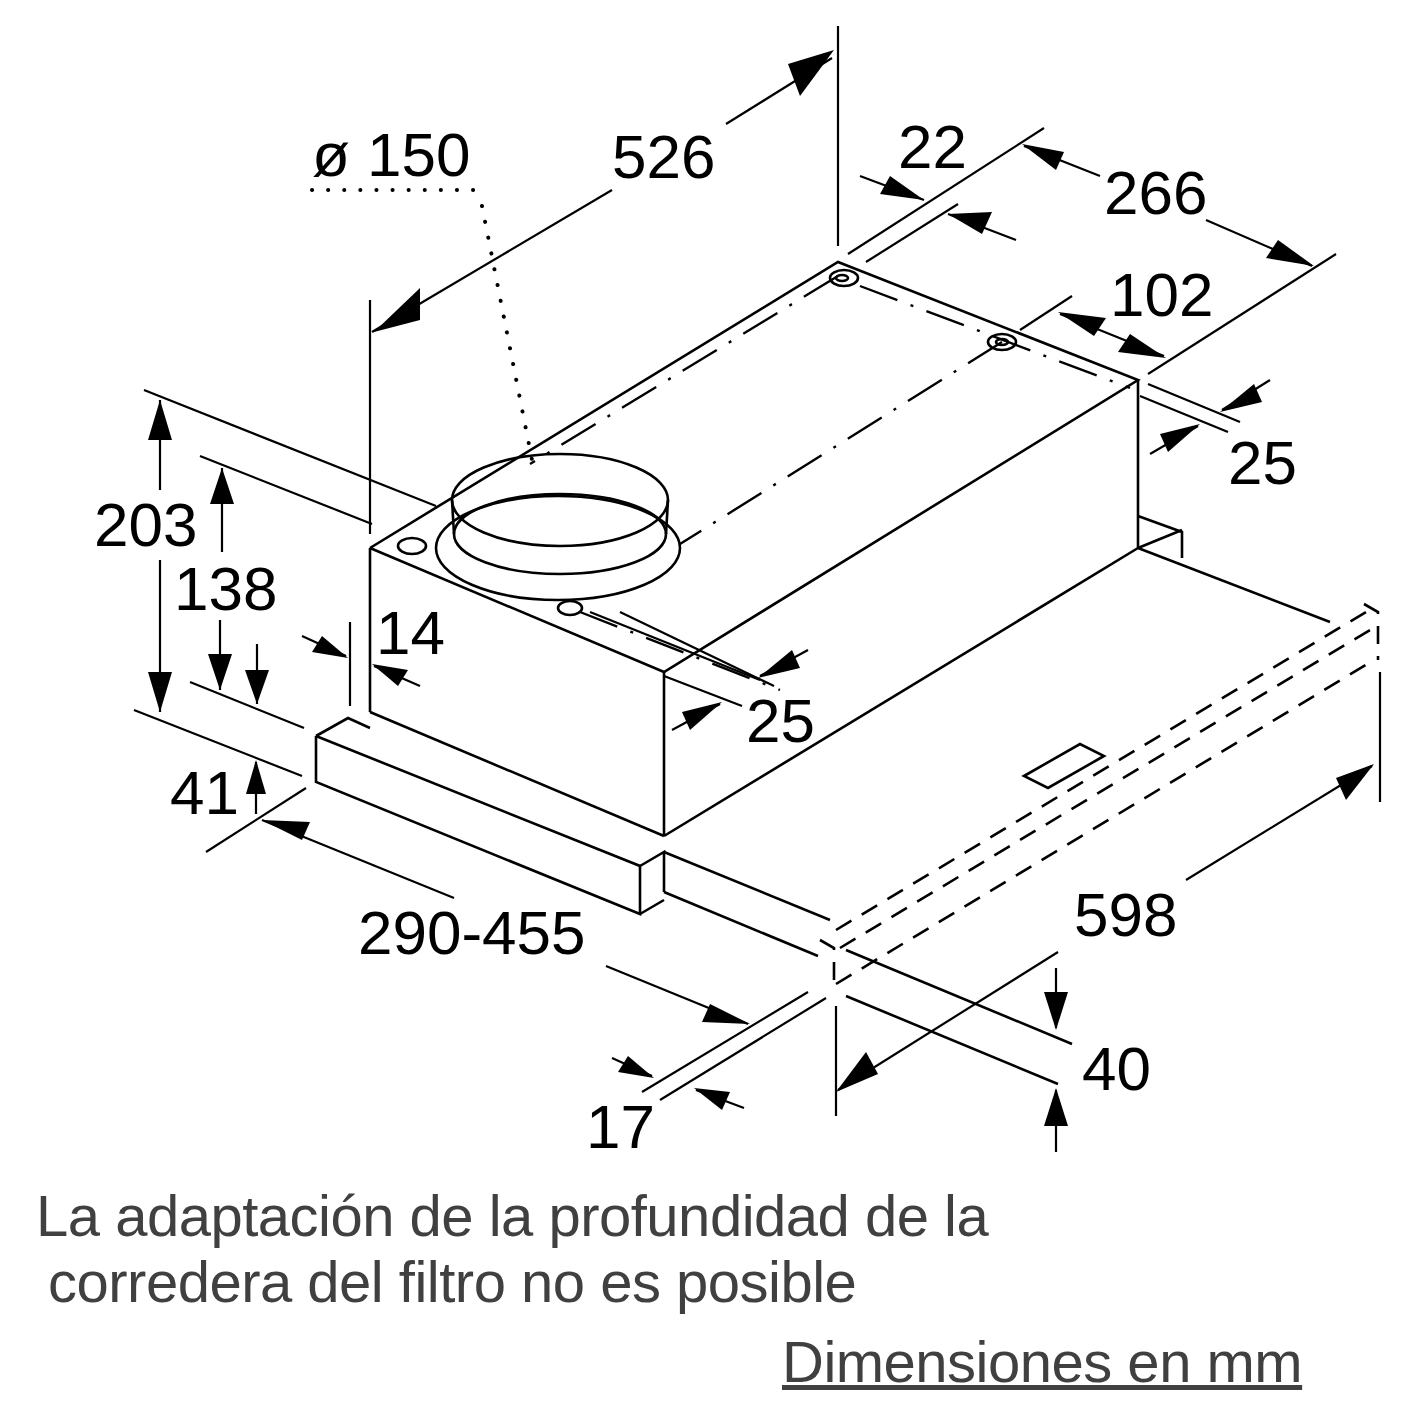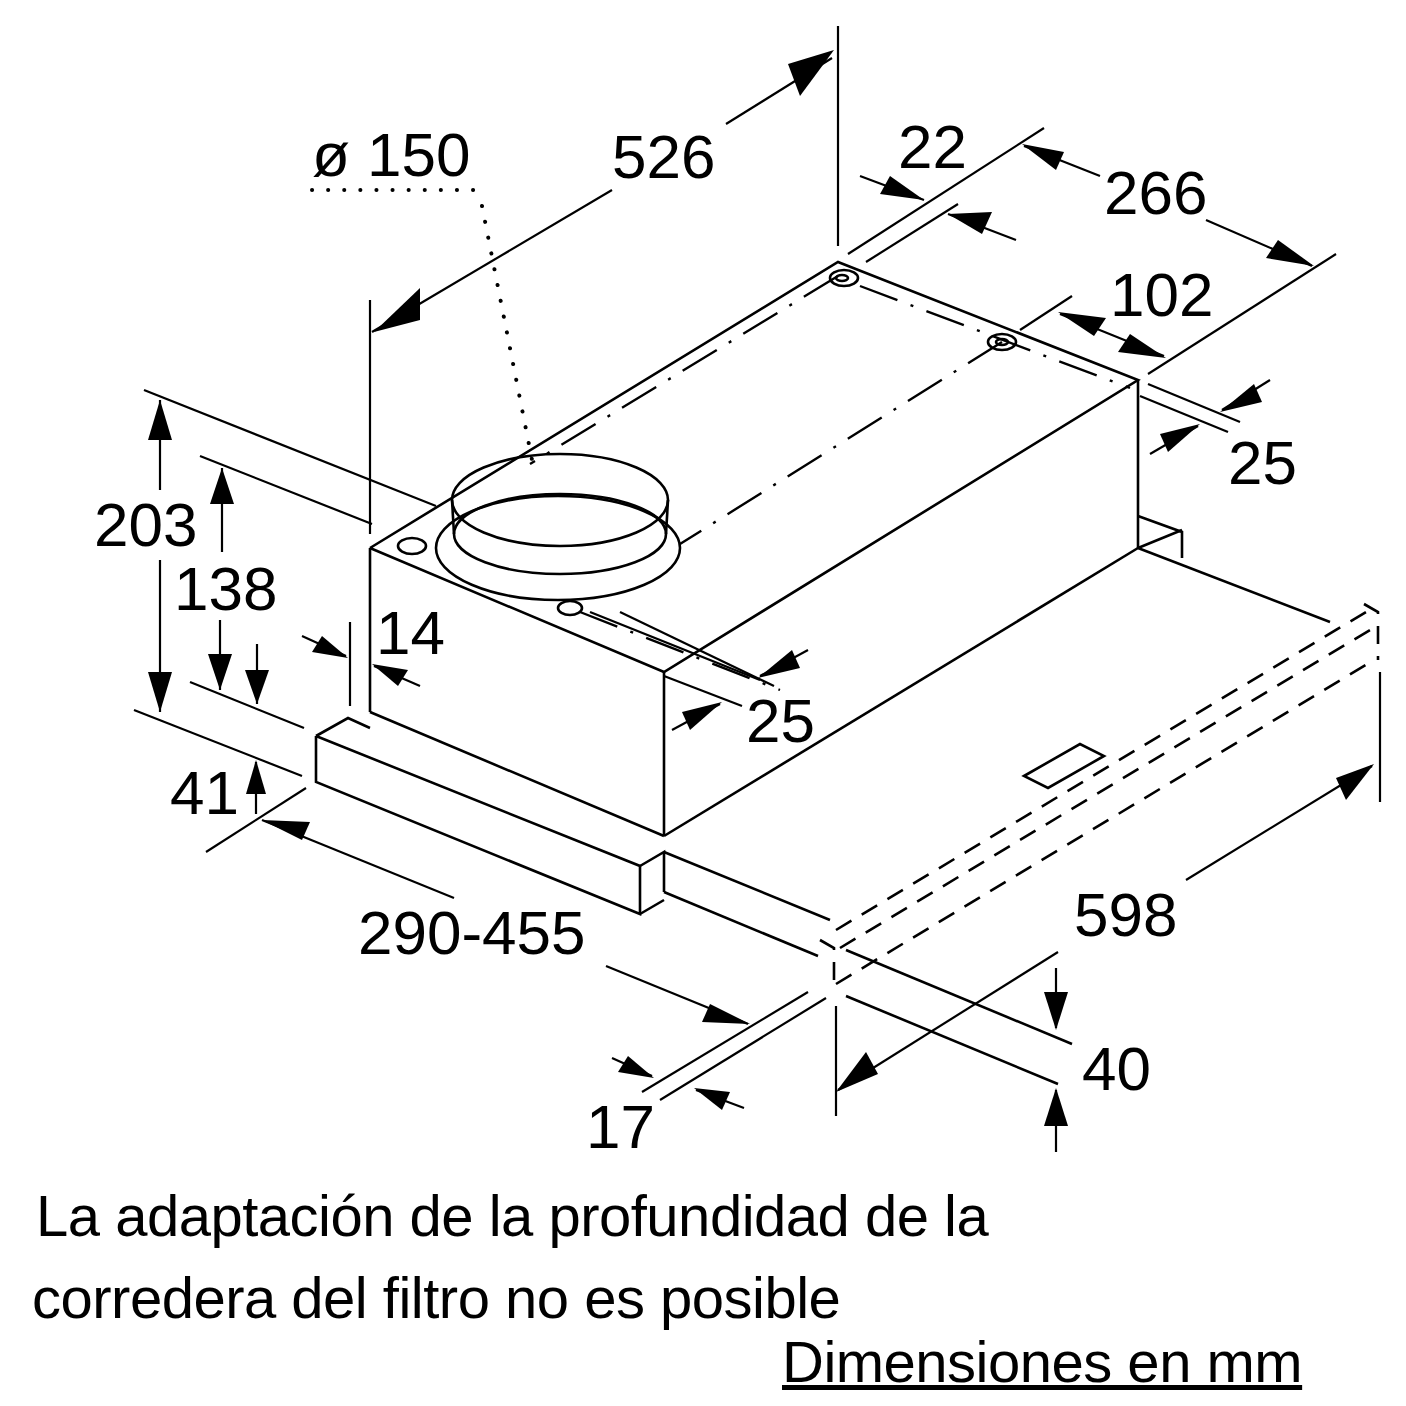--- a/index.html
+++ b/index.html
@@ -32,26 +32,26 @@
       font-family: "Liberation Sans", sans-serif;
       font-size: 62px;
       fill: #000;
     }
     .caption {
       position: absolute;
       font-family: "Liberation Sans", sans-serif;
       font-size: 58px;
       line-height: 64px;
       letter-spacing: -0.5px;
-      color: #000000;
+      color: #404040;
       white-space: nowrap;
       text-align: right;
     }
     #note-line1 { left: 36px; top: 1184px; }
-    #note-line2 { left: 32px; top: 1250px; margin-top: 16px; }
+    #note-line2 { left: 48px; top: 1250px; }
     #units { left: 782px; top: 1330px; text-decoration: underline; }
   </style>
 </head>
 <body>
 
 <svg id="drawing" viewBox="0 0 1406 1406" xmlns="http://www.w3.org/2000/svg">
 
   <g>
 
     <polyline class="ln" points="370,548 838,262 1138,380 664,672 370,548"></polyline>

